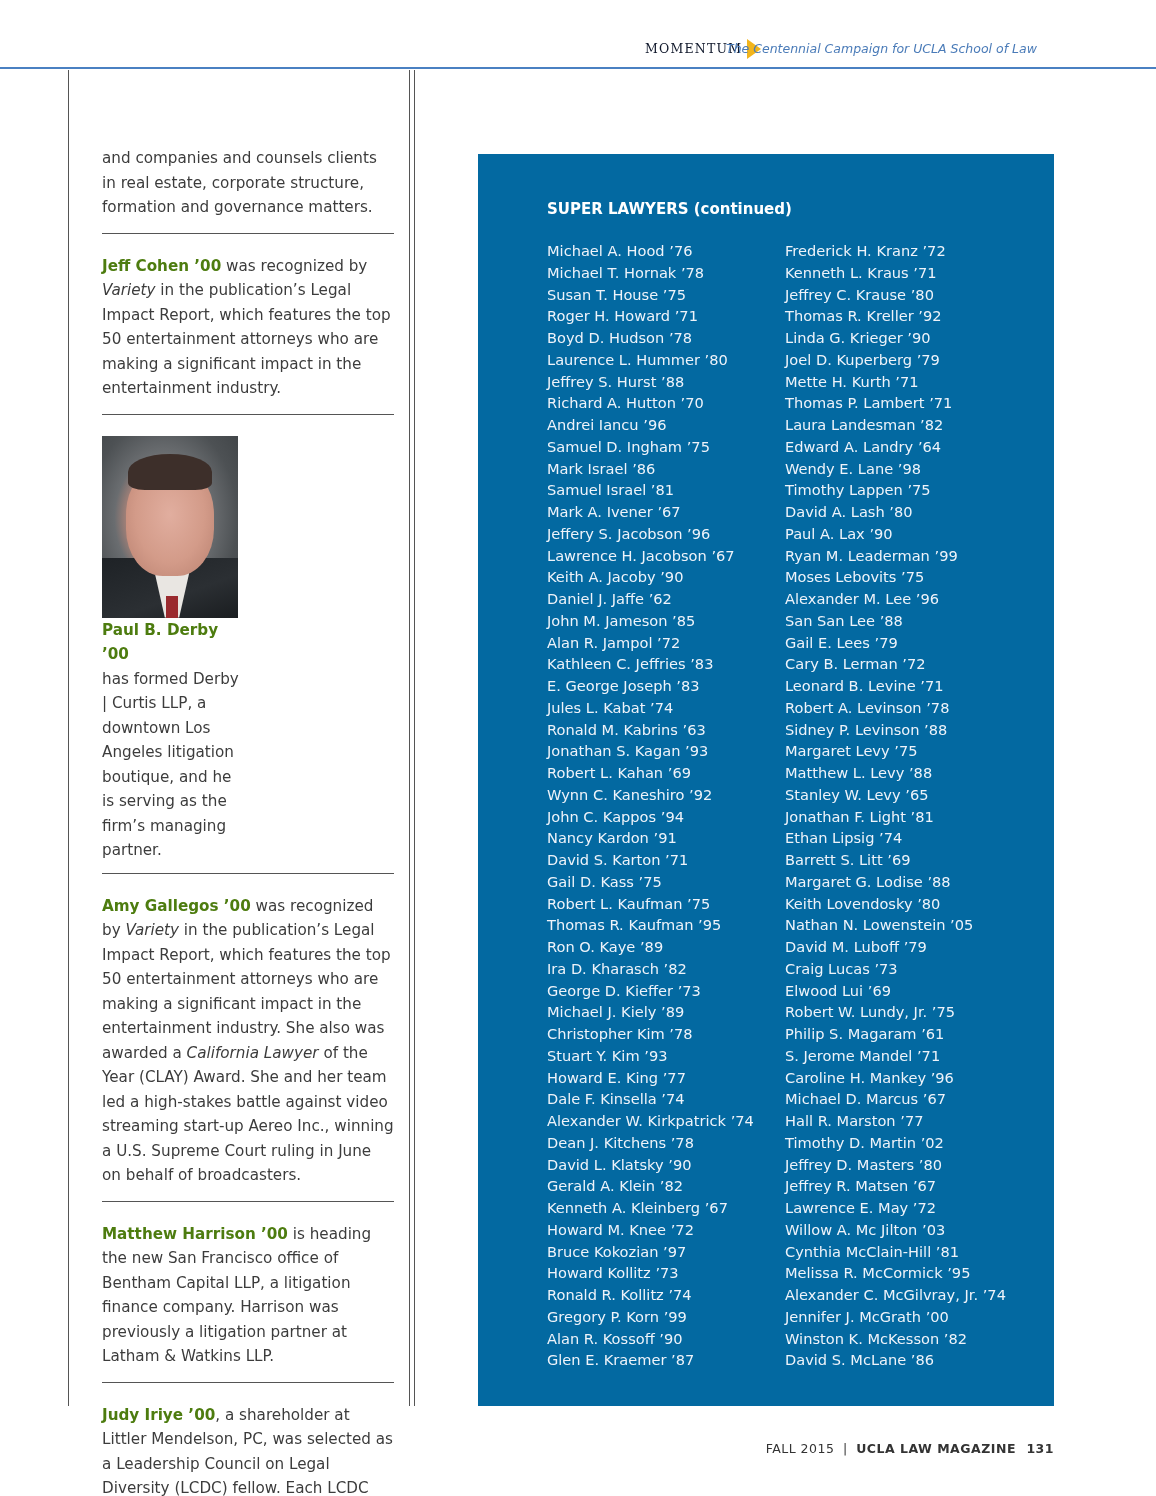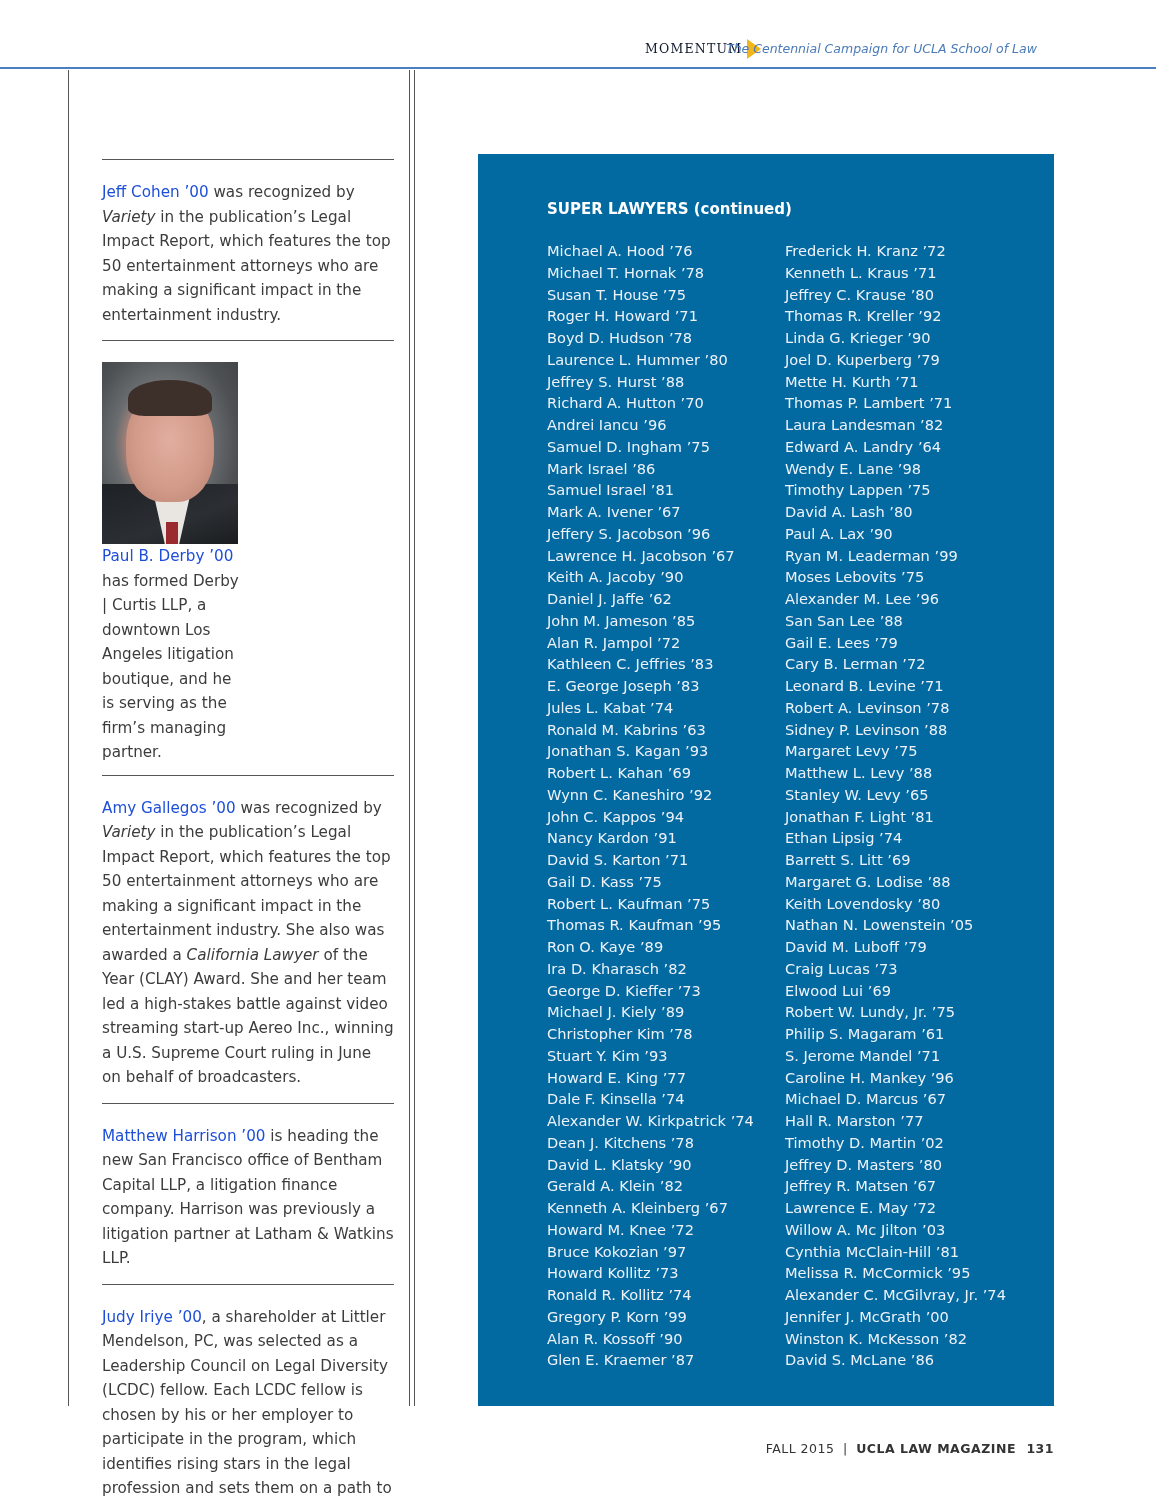--- a/index.html
+++ b/index.html
@@ -16,21 +16,21 @@
   .header .rule { position: absolute; top: 67px; left: 0; width: 1156px; height: 2px; background: #4a80c2; }
 
   .vline { position: absolute; background: #555; width: 1px; }
   .vline.left { left: 68px; top: 70px; height: 1336px; }
   .vline.mid1 { left: 409px; top: 70px; height: 1336px; }
   .vline.mid2 { left: 414px; top: 70px; height: 1336px; }
 
   .leftcol { position: absolute; left: 102px; top: 146px; width: 292px;
              font-size: 15.2px; line-height: 24.5px; color: #3c3c3c; }
   .leftcol p { margin: 0; }
-  .leftcol .name { color: #1d4ed8; font-weight: normal; }
+  .leftcol .name { color: #4d7c0f; font-weight: bold; }
   .leftcol em { font-style: italic; }
   .leftcol .hr { height: 1px; background: #555; margin: 13px 0 20px 0; }
   .profile { display: flex; flex-direction: column; }
   .photo { width: 136px; height: 182px; margin-top: 1px; flex: 0 0 auto; position: relative; overflow: hidden;
            background: radial-gradient(ellipse at 45% 45%, #d9a393 0%, #c58c7c 28%, #6a6d70 46%, #4d5154 70%, #3e4245 100%); }
   .photo .suit { position: absolute; bottom: 0; left: 0; width: 136px; height: 60px;
                  background: linear-gradient(160deg, #1e2226 0%, #2b2f33 60%, #1a1d20 100%); }
   .photo .shirt { position: absolute; bottom: 0; left: 52px; width: 36px; height: 48px; background: #e9e6e2;
                   clip-path: polygon(0 0, 100% 0, 70% 100%, 30% 100%); }
   .photo .tie { position: absolute; bottom: 0; left: 64px; width: 12px; height: 22px; background: #9a2a2e; }
@@ -59,20 +59,21 @@
   <span class="arrow"></span>
   <span class="tagline">The Centennial Campaign for UCLA School of Law</span>
   <div class="rule"></div>
 </div>
 
 <div class="vline left"></div>
 <div class="vline mid1"></div>
 <div class="vline mid2"></div>
 
 <div class="leftcol">
+  <p>and companies and counsels clients in real estate, corporate structure, formation and governance matters.</p>
   <div class="hr"></div>
 
   <p>
     <span class="name">Jeff Cohen ’00</span><span> was recognized by </span><em>Variety</em><span> in the publication’s Legal Impact Report, which features the top 50 entertainment attorneys who are making a significant impact in the entertainment industry.</span>
   </p>
   <div class="hr"></div>
 
   <div class="profile">
     <div class="photo">
       <div class="suit"></div>

